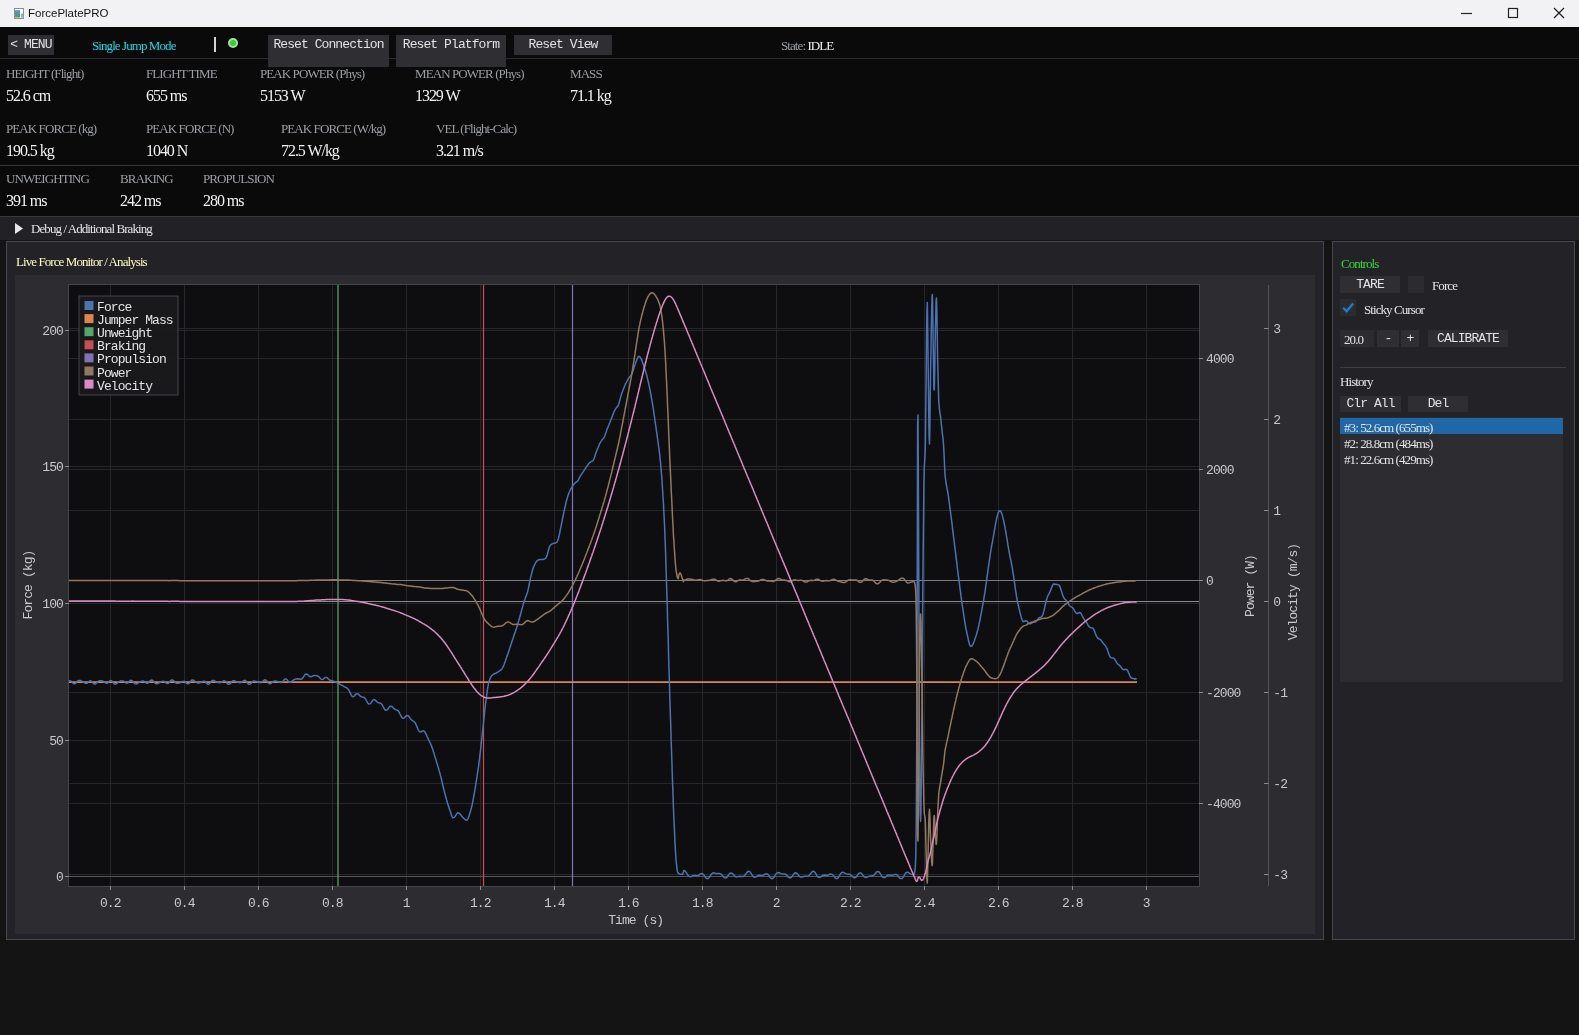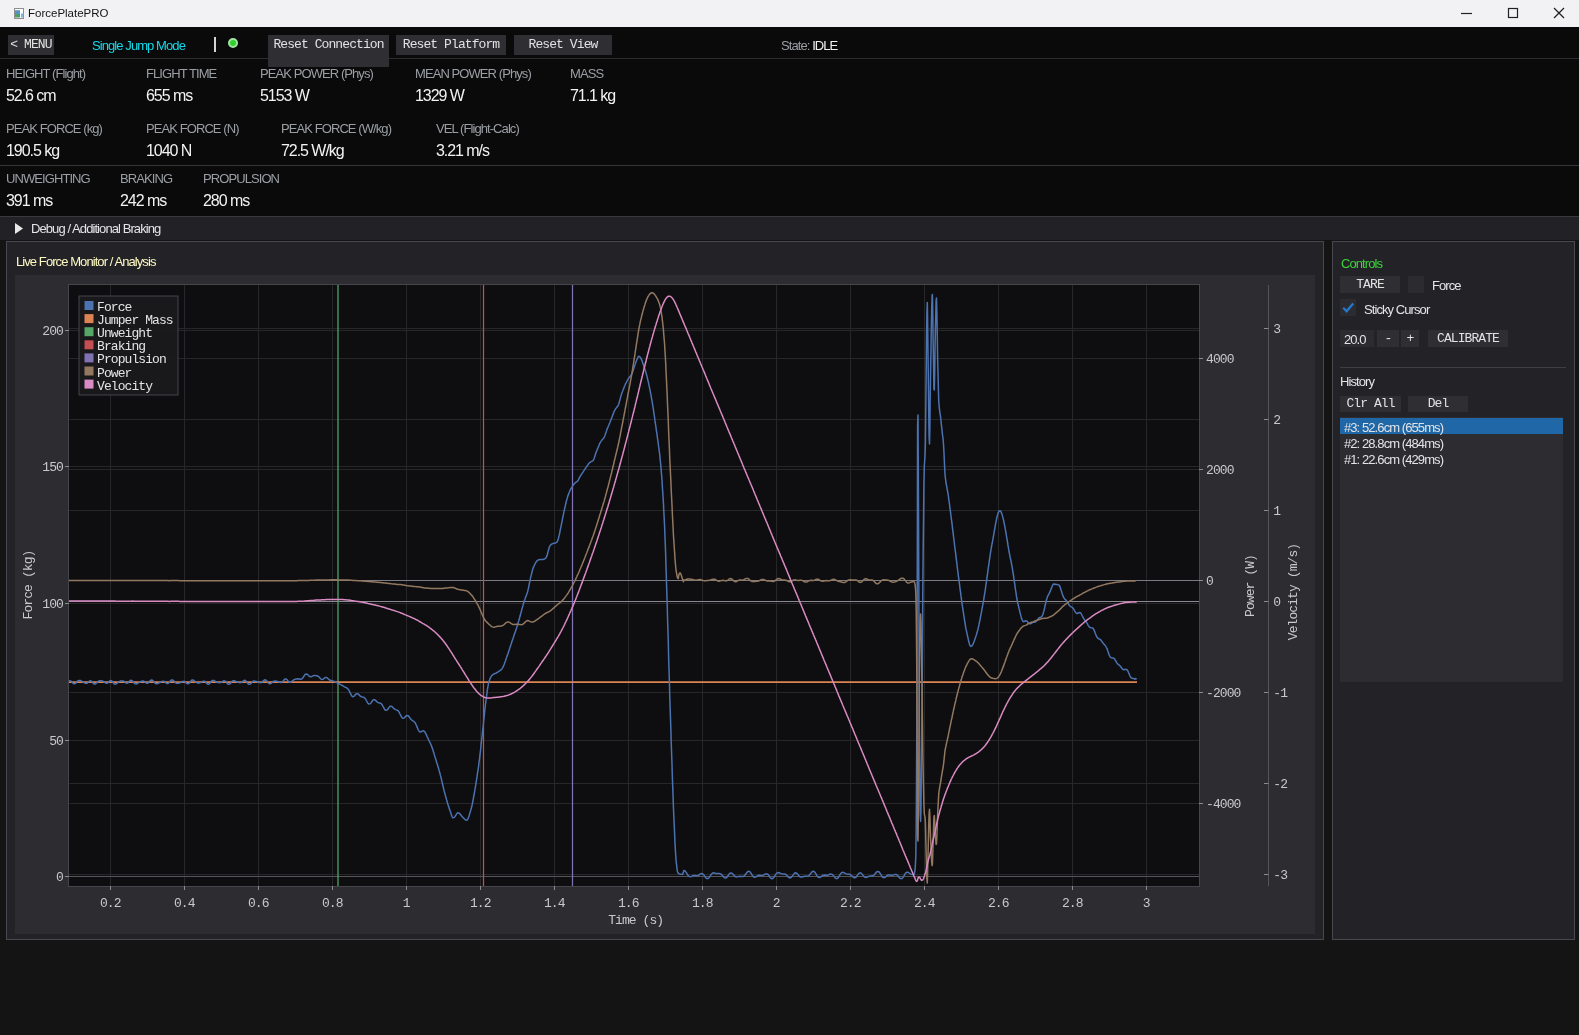--- a/index.html
+++ b/index.html
@@ -1,15 +1,15 @@
 <!DOCTYPE html>
 <html><head><meta charset="utf-8"><style>
 html,body{margin:0;padding:0;width:1579px;height:1035px;background:#141415;overflow:hidden}
 *{box-sizing:border-box}
-.mono{font-family:Liberation Sans, sans-serif;font-size:13px;letter-spacing:-0.92px;color:#e4e4e6;position:absolute;white-space:pre}
+.mono{font-family:Liberation Serif, serif;font-size:13px;letter-spacing:-0.92px;color:#e4e4e6;position:absolute;white-space:pre}
 .lbl{color:#9b9fa4}
 .val{font-size:16px;letter-spacing:-1.05px;color:#f2f2f3}
 .btn{position:absolute;background:#2e2e33;color:#e2e2e3;font-family:"Liberation Mono",monospace;font-size:13px;letter-spacing:-0.92px;text-align:center;white-space:pre}
 .panel{position:absolute;background:#232327;border:1px solid #47474f}
 .cb{position:absolute;width:16px;height:16px;background:#2b2b30}
 </style></head><body>
 <div style="position:absolute;left:0;top:0;width:1579px;height:27px;background:#f2f1f4"></div>
 <svg style="position:absolute;left:14px;top:8px" width="10" height="11">
 <rect x="0.5" y="0.5" width="9" height="10" fill="#fdfdfd" stroke="#8f8f8f"></rect>
 <rect x="1" y="2.5" width="5" height="7" fill="#4d9e60"></rect>
@@ -23,21 +23,21 @@
 <line x1="114" y1="8" x2="124" y2="18" stroke="#222" stroke-width="1.2"></line>
 <line x1="124" y1="8" x2="114" y2="18" stroke="#222" stroke-width="1.2"></line>
 </svg>
 <div style="position:absolute;left:0;top:27px;width:1579px;height:213px;background:#0a0a0b"></div>
 <div style="position:absolute;left:0;top:58px;width:1579px;height:1px;background:#2c2c30"></div>
 <div class="btn" style="left:8px;top:35px;width:46px;height:20px;line-height:20px">&lt; MENU</div>
 <div class="mono" style="left:92px;top:38px;color:#14d9e9">Single Jump Mode</div>
 <div style="position:absolute;left:214px;top:37px;width:2px;height:15px;background:#d4d4d6"></div>
 <div style="position:absolute;left:228px;top:38px;width:10px;height:10px;border-radius:50%;background:#2fd02f;border:2px solid #a2e5a2"></div>
 <div class="btn" style="left:268px;top:35px;width:121px;height:32px;line-height:20px">Reset Connection</div>
-<div class="btn" style="left:396px;top:35px;width:110px;height:20px;line-height:20px">Reset Platform</div>
+<div class="btn" style="left:396px;top:35px;width:110px;height:32px;line-height:20px">Reset Platform</div>
 <div class="btn" style="left:514px;top:35px;width:98px;height:20px;line-height:20px">Reset View</div>
 <div class="mono lbl" style="left:781px;top:38px">State: <span style="color:#f0f0f0">IDLE</span></div>
 <div class="mono lbl" style="left:6px;top:66px">HEIGHT (Flight)</div>
 <div class="mono val" style="left:6px;top:87px">52.6 cm</div>
 <div class="mono lbl" style="left:146px;top:66px">FLIGHT TIME</div>
 <div class="mono val" style="left:146px;top:87px">655 ms</div>
 <div class="mono lbl" style="left:260px;top:66px">PEAK POWER (Phys)</div>
 <div class="mono val" style="left:260px;top:87px">5153 W</div>
 <div class="mono lbl" style="left:415px;top:66px">MEAN POWER (Phys)</div>
 <div class="mono val" style="left:415px;top:87px">1329 W</div>

